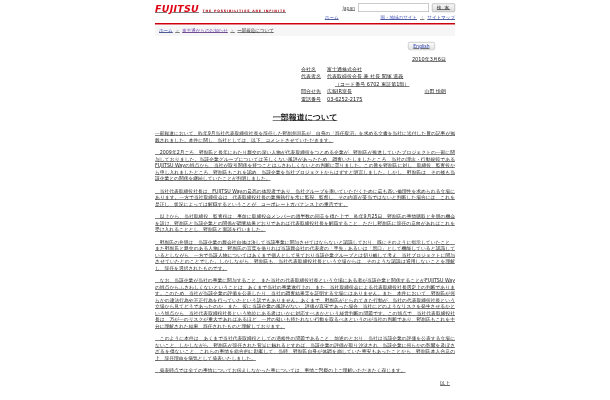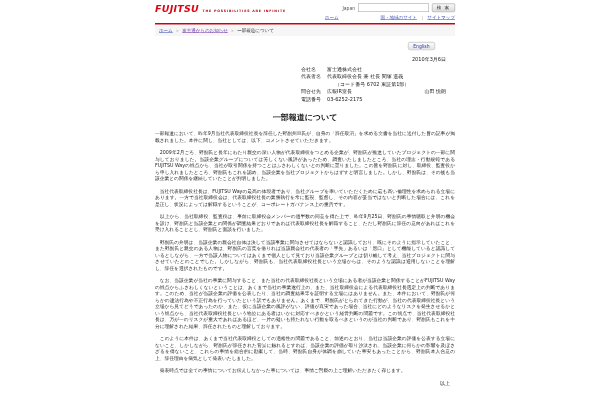--- a/index.html
+++ b/index.html
@@ -1,18 +1,18 @@
 <!DOCTYPE html>
 <html lang="ja"><head>
 <meta charset="utf-8">
 <style>
   * { margin:0; padding:0; box-sizing:border-box; }
   html,body { background:#ffffff; }
   body { font-family:"DejaVu Sans","Liberation Sans",sans-serif; }
-  .viewport { position:relative; width:600px; height:400px; overflow:hidden; background:#fff; }
+  .viewport { position:relative; width:600px; height:400px; overflow:hidden; background:#fff;text-decoration:underline; }
   .scale { width:1220px; height:800px; transform:scale(0.5); transform-origin:0 0; }
   .content { width:600px; margin:0 auto; padding-top:7px; }
 
   
   .header-top { display:flex; justify-content:space-between; align-items:flex-start; }
   .logo { display:flex; align-items:baseline; gap:7px; cursor:pointer; }
   .logo-brand { color:#df0515; font-weight:bold; font-size:19px; letter-spacing:0.5px; font-style:italic; line-height:1; }
   .logo-tagline { color:#b00010; font-size:6.5px; letter-spacing:1.6px; font-weight:bold; }
   .header-right { display:flex; flex-direction:column; align-items:flex-end; }
   .search-row { display:flex; align-items:center; gap:6px; }

